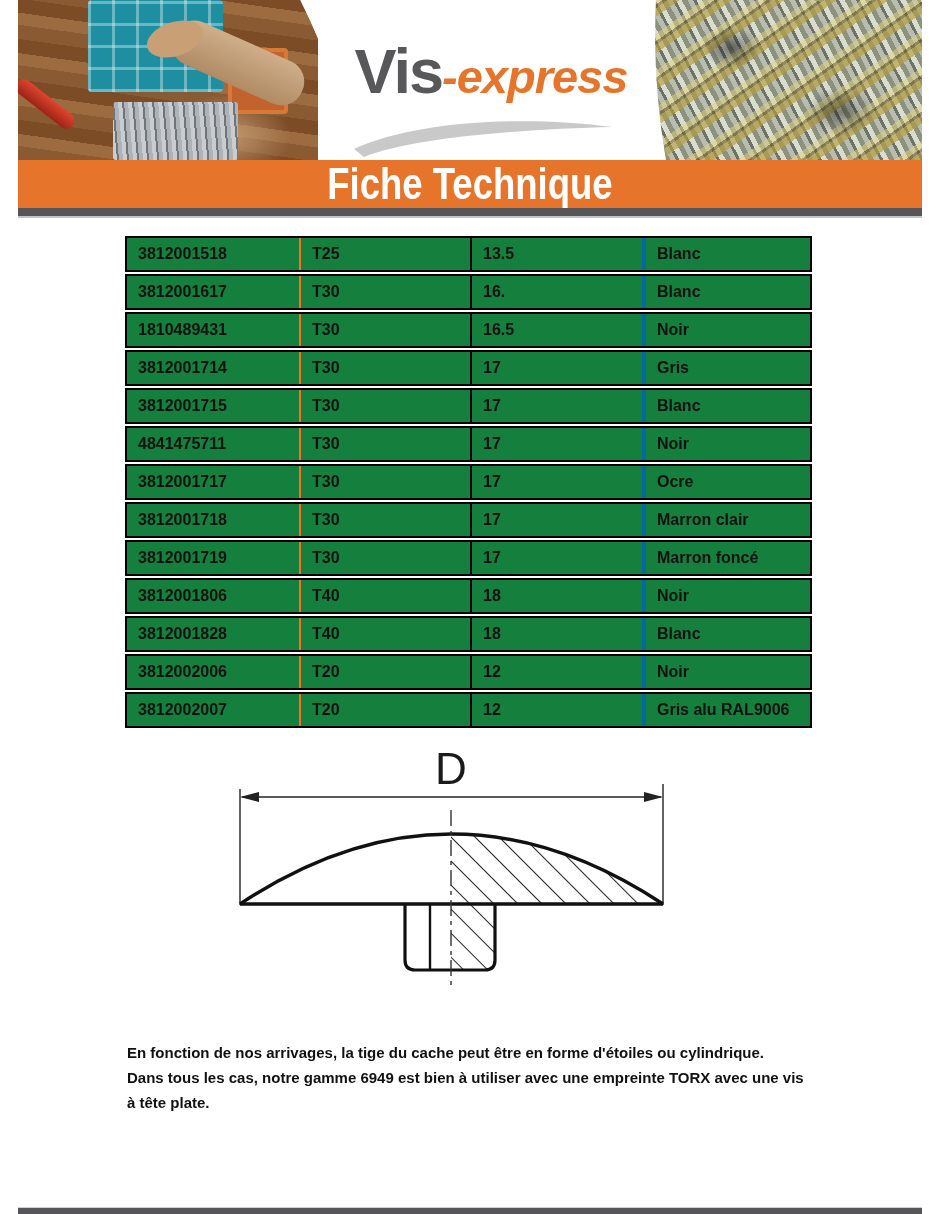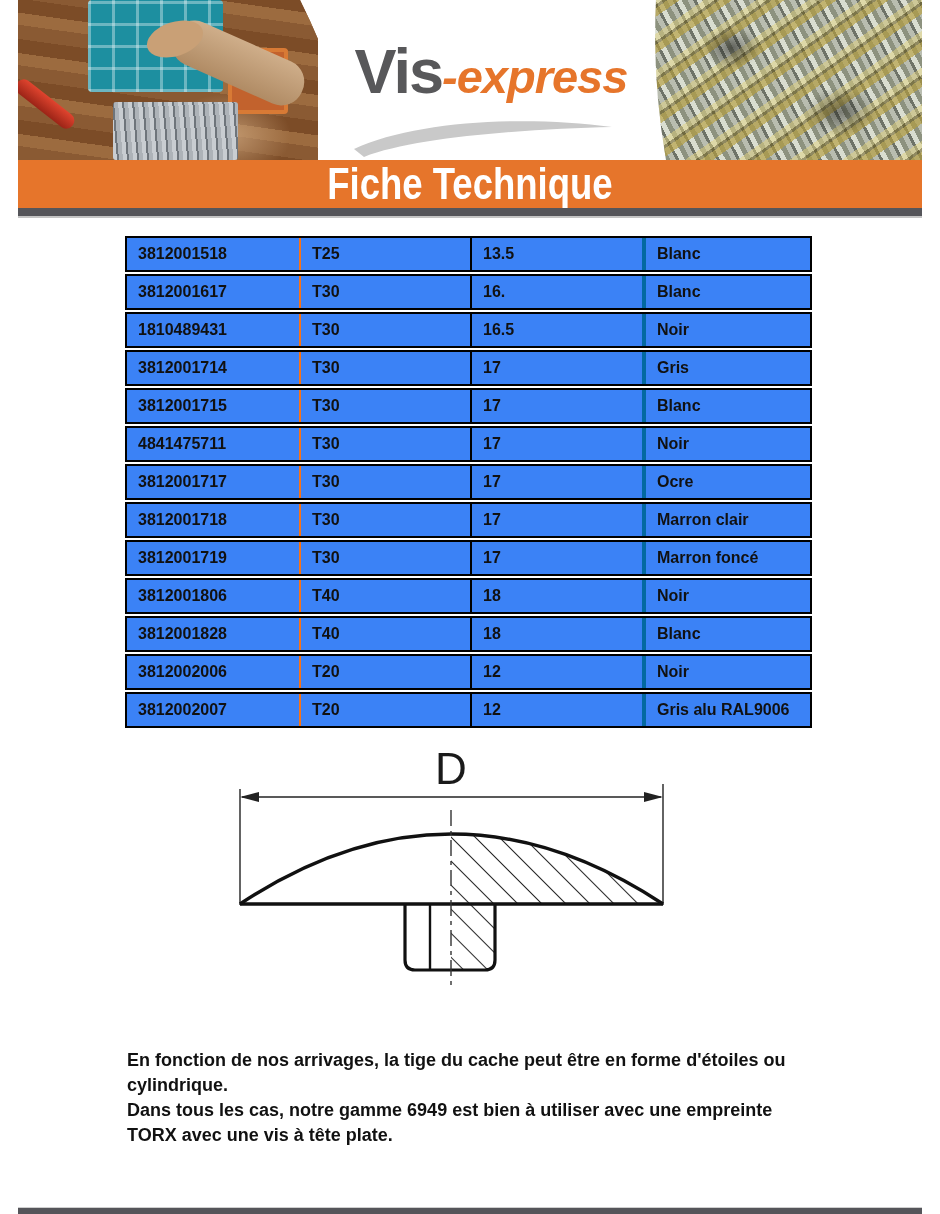--- a/index.html
+++ b/index.html
@@ -43,34 +43,34 @@
   
   .title-band{position:absolute;left:18px;top:160px;width:904px;height:48px;
      background:var(--orange,#e6752b);display:flex;align-items:center;justify-content:center;}
   .title-band span{display:inline-block;color:#fff;font-weight:bold;font-size:44px;
      transform:scaleX(.83);letter-spacing:0px;}
   .gray-bar-top{position:absolute;left:18px;top:208px;width:904px;height:8px;
      background:var(--gray,#55555a);border-bottom:2px solid #c4c4c4;}
 
   
   .ref-table{position:absolute;left:125px;top:236px;width:687px;}
-  .trow{display:flex;height:32px;border:2px solid #000;margin-bottom:2px;background:#3b82f6;}
+  .trow{display:flex;height:32px;border:2px solid #000;margin-bottom:2px;background:#15803d;}
   .tcell{display:flex;align-items:center;padding-left:11px;font-size:16px;font-weight:bold;
      box-sizing:border-box;overflow:hidden;}
   .tcell:nth-child(1){width:173px;}
   .tcell:nth-child(2){width:172px;border-left:2px solid #f97316;}
   .tcell:nth-child(3){width:173px;border-left:2px solid #000;}
   .tcell:nth-child(4){width:169px;border-left:4px solid #0369a1;}
 
   
   .diagram{position:absolute;left:213px;top:744px;width:480px;height:250px;}
 
   
-  .notes{position:absolute;left:127px;top:1040px;width:682px;font-size:18px;font-weight:bold;
-     line-height:25px;color:#111;margin-top:8px;}
+  .notes{position:absolute;left:127px;top:1040px;width:682px;font-size:15px;font-weight:bold;
+     line-height:25px;color:#111;}
   .notes p{margin:0;}
 
   
   .gray-bar-bottom{position:absolute;left:18px;top:1207px;width:904px;height:6px;
      background:var(--gray,#55555a);border-top:1px solid #cfcfcf;}
 </style>
 </head>
 <body>
 
 <div class="page">

